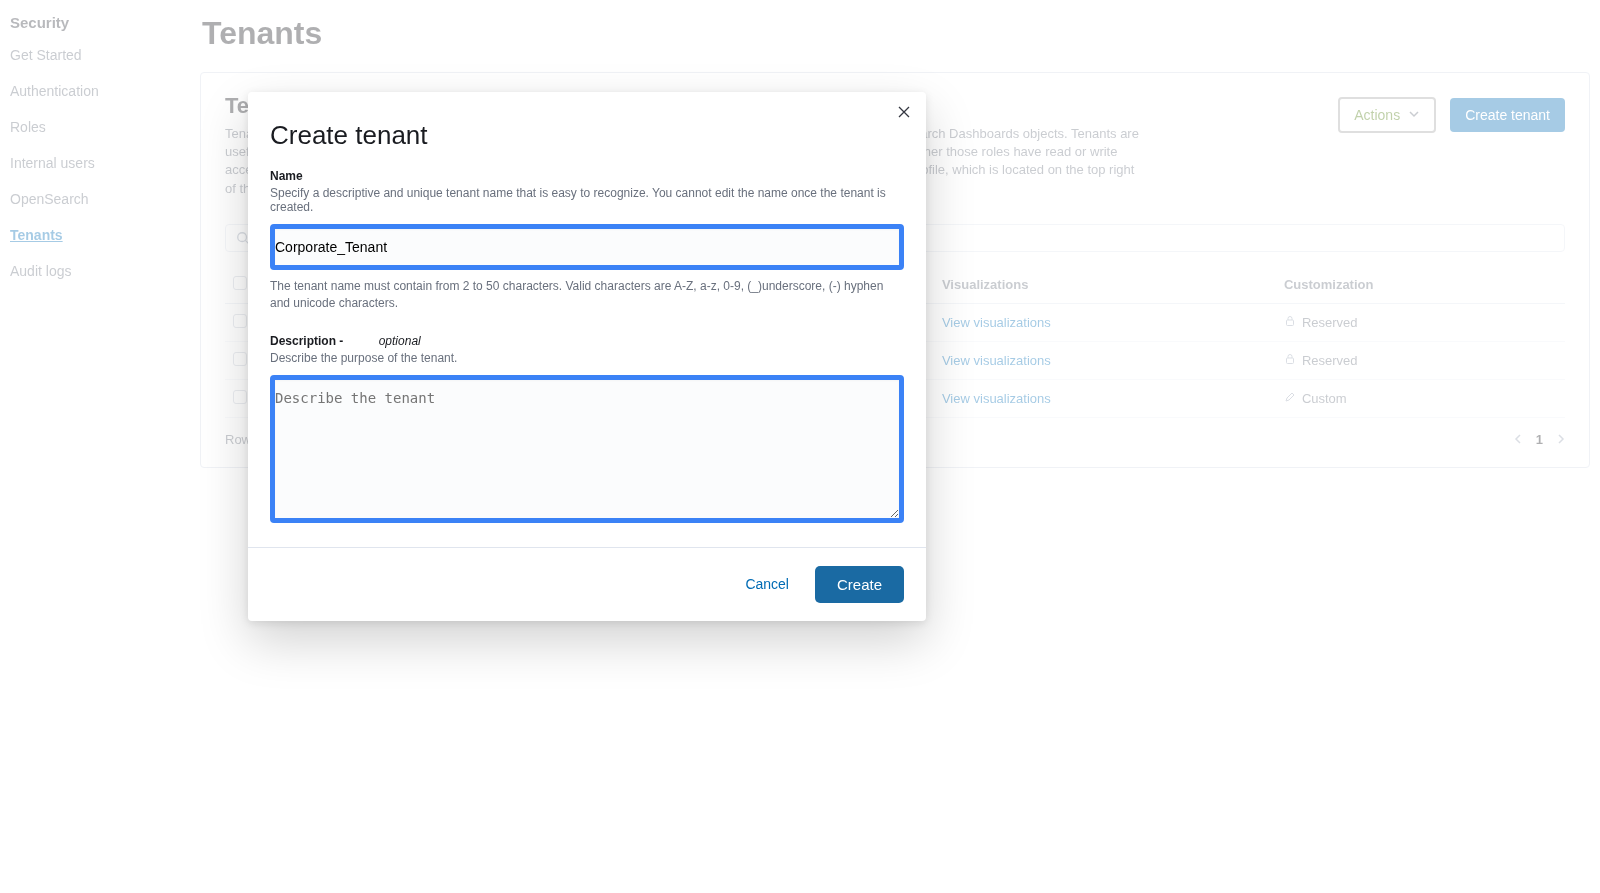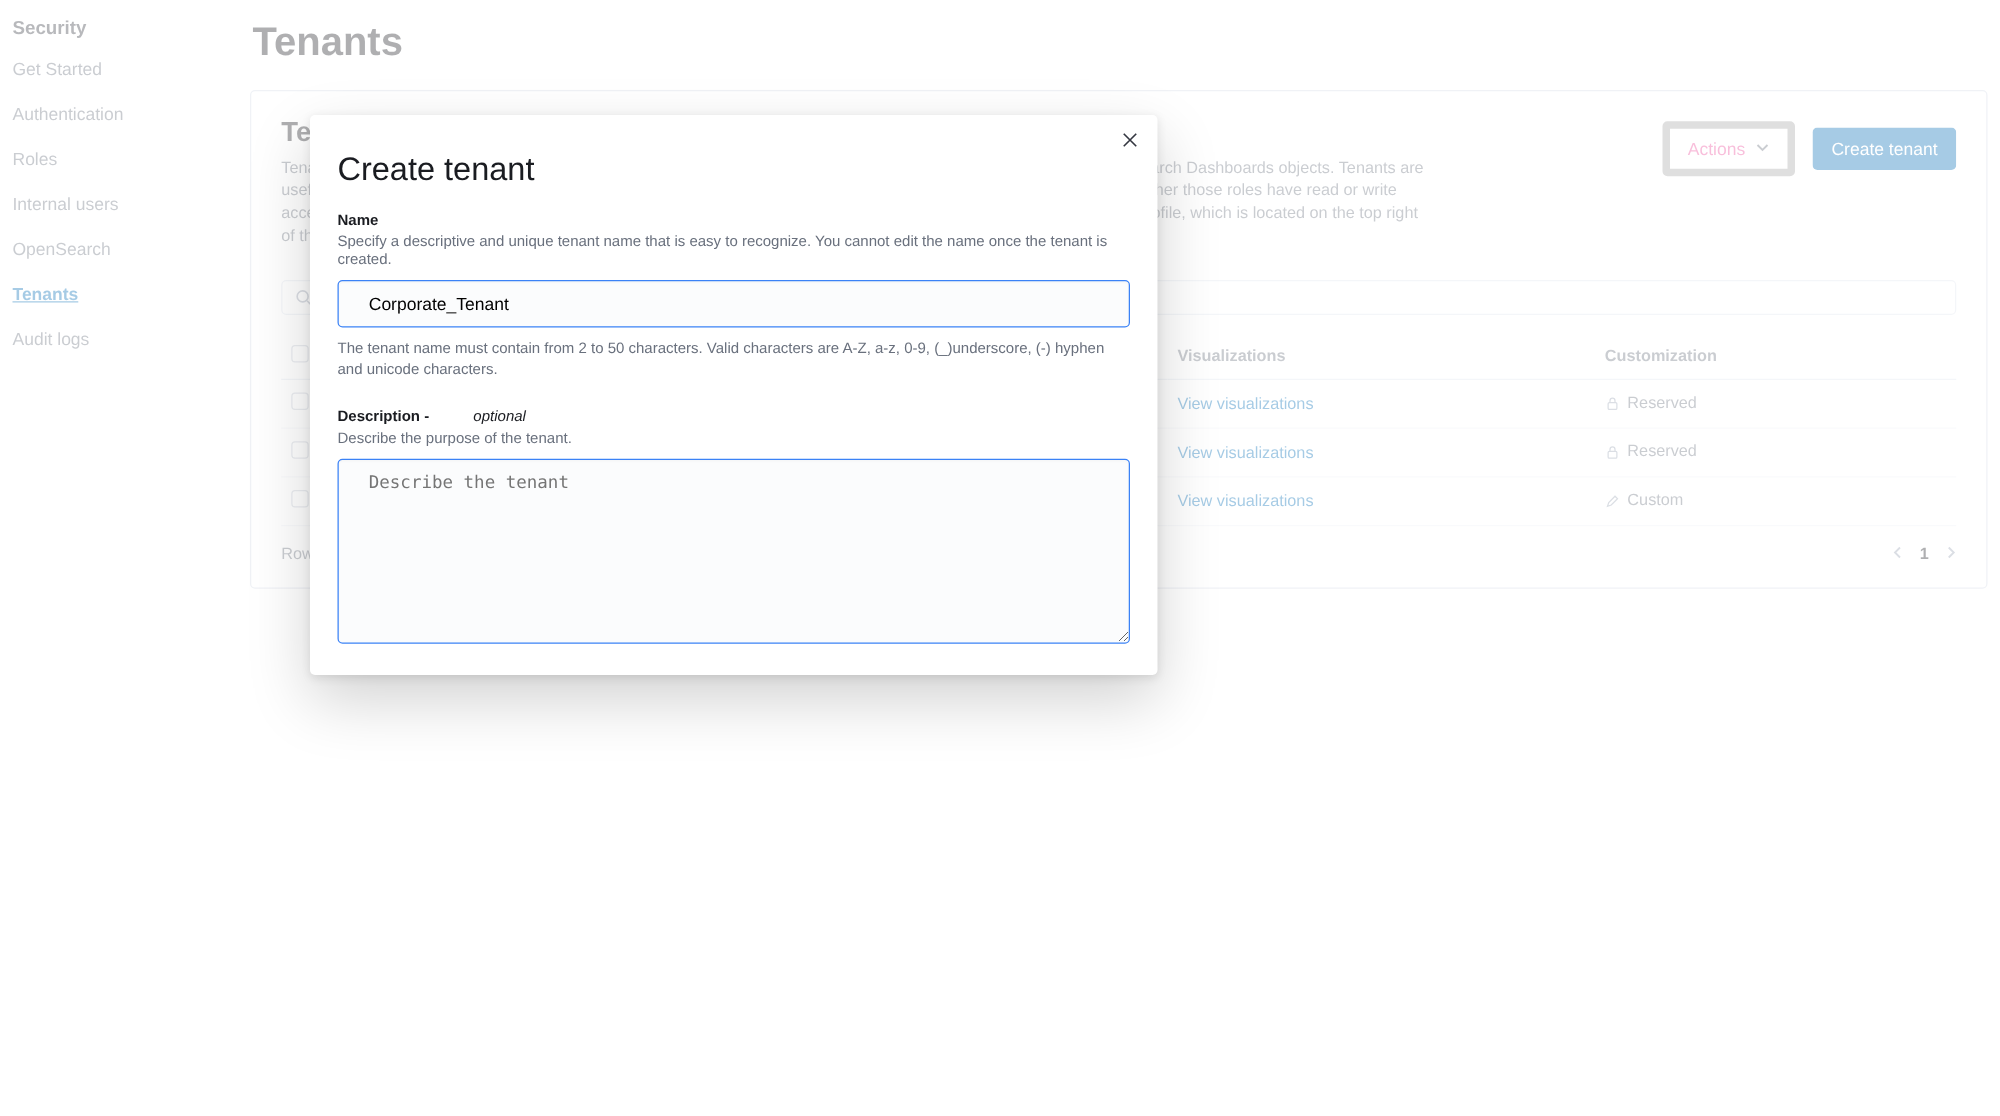--- a/index.html
+++ b/index.html
@@ -14,47 +14,47 @@
 
   
   .main { position:absolute; left:200px; top:5px; right:10px; }
   .page-title { font-size:32px; font-weight:600; color:#1a1c21; margin:10px 0 20px 2px; }
   .panel { border:1px solid #d3dae6; border-radius:4px; padding:20px 24px; background:#fff; }
   .panel-header { display:flex; justify-content:space-between; align-items:flex-start; }
   .panel-title { font-size:22px; font-weight:600; margin:0 0 6px 0; }
   .panel-desc { font-size:13px; color:#69707d; max-width:920px; line-height:1.4; }
   .header-actions { display:flex; gap:14px; align-items:center; margin-top:4px; }
   .btn { display:inline-flex; align-items:center; border-radius:4px; font-size:14px; padding:8px 14px; cursor:pointer; border:1px solid transparent; white-space:nowrap; }
-  .btn-outline { border:6px solid #a3a3a3; color:#ec4899; background:#fff; }
+  .btn-outline { border:2px solid #a3a3a3; color:#4d7c0f; background:#fff; }
   .btn-primary { background:#006bb4; color:#fff; }
   .chevron-down { margin-left:8px; }
 
   .searchbar { display:flex; align-items:center; border:1px solid #e0e5ee; border-radius:4px; padding:6px 10px; margin-top:26px; color:#98a2b3; }
   .searchbar svg { margin-right:8px; }
 
   table.tenants { width:100%; border-collapse:collapse; margin-top:14px; font-size:13px; }
   table.tenants th { text-align:left; font-weight:600; color:#69707d; padding:10px 8px; border-bottom:1px solid #e0e5ee; }
   table.tenants td { padding:10px 8px; border-bottom:1px solid #eef1f6; color:#343741; }
   .link { color:#006bb4; cursor:pointer; }
-  .cust-cell { color:#69707d; display:inline-flex; align-items:flex-end; gap:6px; }
+  .cust-cell { color:#69707d; display:inline-flex; align-items:flex-start; gap:6px; }
   .pager { display:flex; justify-content:space-between; align-items:center; margin-top:14px; font-size:13px; color:#69707d; }
   .pager-right { display:flex; align-items:center; gap:14px; }
   .pager-right .page { color:#1a1c21; font-weight:600; }
 
   
   .dim { position:absolute; inset:0; background:rgba(255,255,255,0.65); }
 
   
   .modal { position:absolute; left:248px; top:92px; width:678px; background:#fff; border-radius:4px; box-shadow:0 20px 50px rgba(0,0,0,0.18), 0 2px 8px rgba(0,0,0,0.1); }
   .modal-close { position:absolute; top:10px; right:12px; width:20px; height:20px; cursor:pointer; color:#69707d; display:flex; align-items:center; justify-content:center; font-size:16px; }
   .modal-body { padding:22px 22px 20px 22px; }
   .modal-title { font-size:26px; font-weight:500; margin:6px 0 18px 0; color:#1a1c21; }
   .field-label { font-size:12px; font-weight:700; color:#1a1c21; }
   .field-hint { font-size:12px; color:#69707d; margin-top:3px; }
-  .text-input { width:100%; border:1px solid #3b82f6; border-radius:4px; background:#fbfcfd; padding:10px 24px; font-size:14px; margin-top:10px; box-shadow:inset 0 1px 2px rgba(0,0,0,0.03); }
+  .text-input { width:100%; border:5px solid #3b82f6; border-radius:4px; background:#fbfcfd; padding:10px 0; font-size:14px; margin-top:10px; box-shadow:inset 0 1px 2px rgba(0,0,0,0.03); }
   .field-note { font-size:12px; color:#69707d; margin-top:8px; line-height:1.4; }
   .field-group { margin-top:22px; }
   .optional { font-style:italic; font-weight:400;margin-left:32px; }
   textarea.text-input { height:148px; resize:both; }
   .modal-footer { border-top:1px solid #e0e5ee; padding:18px 22px; display:flex; justify-content:flex-end; gap:20px; align-items:center; }
   .btn-text { color:#006bb4; background:transparent; border:none; font-size:14px; cursor:pointer; padding:8px 6px; }
   .btn-fill { background:#1a6aa3; color:#fff; border:none; border-radius:5px; font-size:15px; padding:10px 22px; cursor:pointer; }
 
   .checkbox { width:14px; height:14px; border:1px solid #c5ccd7; border-radius:3px; display:inline-block; background:#fff; }
 </style>
@@ -194,13 +194,17 @@
     </div>
 
     <div class="field-group">
       <div class="field-label">
         <span>Description - </span><span class="optional">optional</span>
       </div>
       <div class="field-hint">Describe the purpose of the tenant.</div>
       <textarea class="text-input" placeholder="Describe the tenant" style=""></textarea>
     </div>
   </div>
+  <div class="modal-footer">
+    <button class="btn-text">Cancel</button>
+    <button class="btn-fill">Create</button>
+  </div>
 </div>
 
 </body></html>

